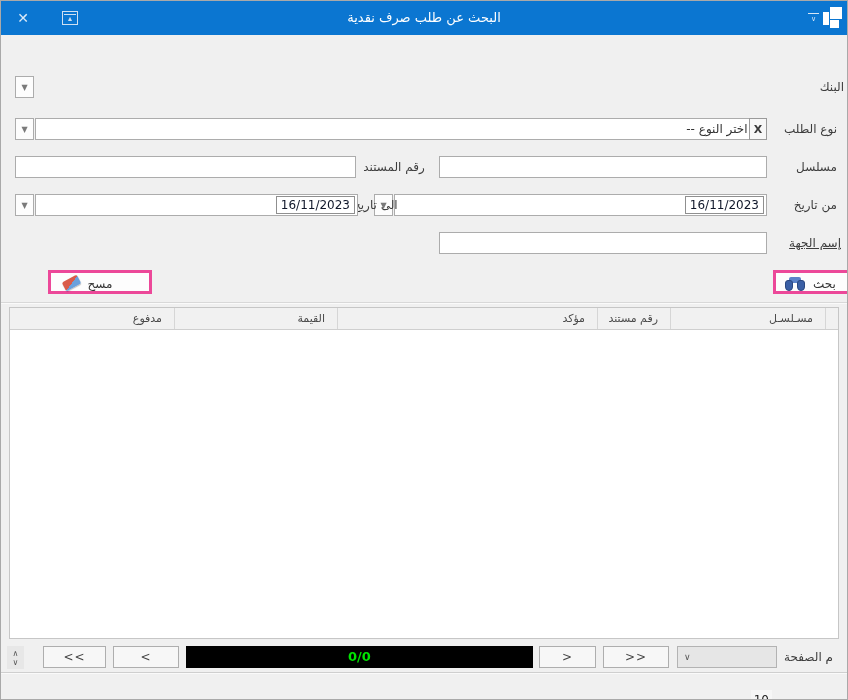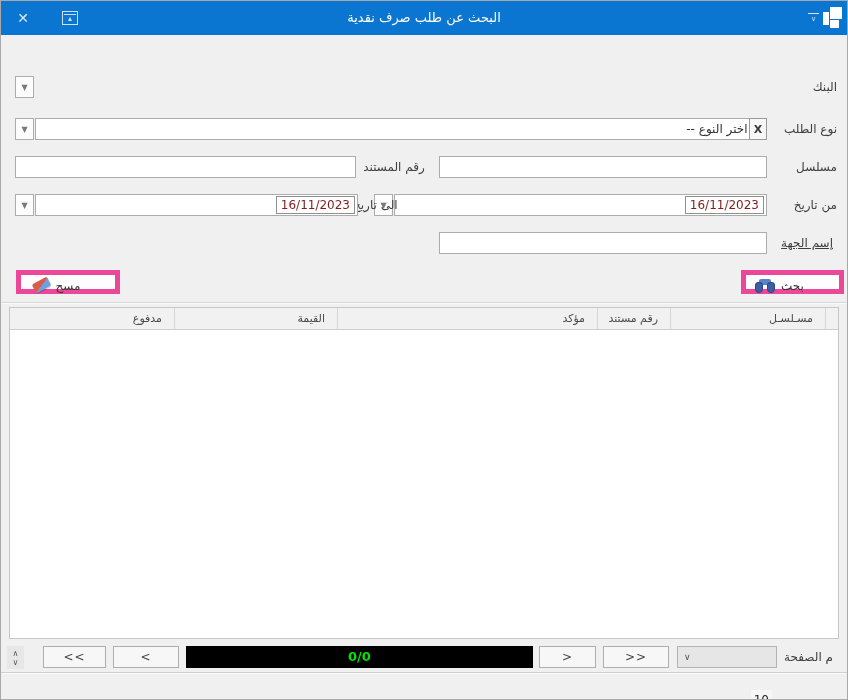--- a/index.html
+++ b/index.html
@@ -36,28 +36,28 @@
   
   .lbl { position:absolute; height:22px; line-height:22px; font-size:12px; color:#3d3d3d; }
   .tb  { position:absolute; height:22px; background:#fff; border:1px solid #acacac;
          font-size:12px; color:#333; line-height:20px; padding:0 6px; overflow:hidden; }
   .dotted { outline:1px dotted #5a5a5a; outline-offset:-3px; }
   .dd-btn { position:absolute; width:19px; height:22px; background:#fdfdfd; border:1px solid #acacac;
             color:#7a7a7a; font-size:8px; display:flex; align-items:center; justify-content:center; }
   .x-btn { position:absolute; width:18px; height:22px; background:#f7f7f7; border:1px solid #9a9a9a;
            font-size:11px; font-weight:bold; color:#3a3a3a; display:flex; align-items:center; justify-content:center; }
   .date-val { display:inline-block; border:1px solid #8f8f8f; background:#fff;
-              height:18px; line-height:17px; padding:0 4px; margin-top:1px; font-size:12px; color:#7f1d1d; }
+              height:18px; line-height:17px; padding:0 4px; margin-top:1px; font-size:12px; color:#0f172a; }
 
   .row1 { top:75px; }  .row2 { top:117px; } .row3 { top:155px; }
   .row4 { top:193px; } .row5 { top:231px; }
 
   
-  .btn { position:absolute; top:269px; height:24px; background:#fdfdfd; border:5px solid #ec4899;
-         font-size:12px; color:#333; }
+  .btn { position:absolute; top:269px; height:24px; background:#fdfdfd; border:3px solid #ec4899;
+         font-size:12px; color:#333;margin-left:32px; }
   .btn .cap { position:absolute; left:0; right:0; top:0; bottom:0; text-align:center; line-height:22px; }
   .icon-binoculars { position:absolute; left:9px; top:4px; width:20px; height:14px; }
   .icon-binoculars i { position:absolute; bottom:0; width:8px; height:11px; background:#3a5fa5;
      border-radius:3px 3px 4px 4px; border:1px solid #2a4780; }
   .icon-binoculars .l { left:0; } .icon-binoculars .r { right:0; }
   .icon-binoculars::before { content:""; position:absolute; top:0; left:4px; right:4px; height:6px;
      background:#5b83c9; border-radius:2px; }
   .icon-eraser { position:absolute; left:12px; top:5px; width:17px; height:10px; border-radius:2px;
      background:linear-gradient(155deg, #d95c4a 52%, #6aa0dc 48%); transform:rotate(-28deg);
      box-shadow:0 1px 1px rgba(0,0,0,.25); }
@@ -116,42 +116,42 @@
     <div class="tb-close">✕</div>
     <div class="tb-restore"></div>
     <div class="tb-pin">∨</div>
     <div class="tb-logo">
       <i class="r1"></i>
         <i class="r2"></i>
         <i class="r3"></i>
     </div>
   </div>
 
-  <div class="lbl row1" style="right:10px;margin-left:10px;">البنك</div>
+  <div class="lbl row1" style="right:3px;margin-left:10px;">البنك</div>
   <div class="dd-btn row1" style="left:14px;">▼</div>
 
   <div class="lbl row2" style="right:10px;">نوع الطلب</div>
   <div class="tb row2" style="left:34px; right:80px; padding-left:20px;">-- اختر النوع --</div>
   <div class="x-btn row2" style="right:80px;">X</div>
   <div class="dd-btn row2" style="left:14px;">▼</div>
 
   <div class="lbl row3" style="right:10px;">مسلسل</div>
   <div class="tb row3" style="left:80px; width:328px; left:auto; right:80px; width:328px;"></div>
   <div class="lbl row3" style="left:357px; width:72px; text-align:center; direction:rtl;">رقم المستند</div>
   <div class="tb row3" style="left:14px; width:341px;"></div>
 
   <div class="lbl row4" style="right:10px;">من تاريخ</div>
   <div class="tb row4" style="left:393px; right:80px; text-align:right; padding:0 2px;"><span class="date-val">16/11/2023</span></div>
   <div class="dd-btn row4" style="left:373px;">▼</div>
 
   <div class="lbl row4" style="left:352px; width:60px; text-align:left;">الى تاريخ</div>
   <div class="tb row4" style="left:34px; width:323px; text-align:right; padding:0 2px;"><span class="date-val">16/11/2023</span></div>
   <div class="dd-btn row4" style="left:14px;">▼</div>
 
-  <div class="lbl row5" style="right:14px;text-decoration:underline;">إسم الجهة</div>
+  <div class="lbl row5" style="right:6px;text-decoration:underline;">إسم الجهة</div>
   <div class="tb row5" style="right:80px; width:328px;"></div>
 
   <div class="btn" style="left:740px; width:103px;">
     <span class="icon-binoculars">
         <i class="l"></i>
         <i class="r"></i>
       </span>
     <span class="cap">بحث</span>
   </div>
   <div class="btn" style="left:15px; width:104px;">

